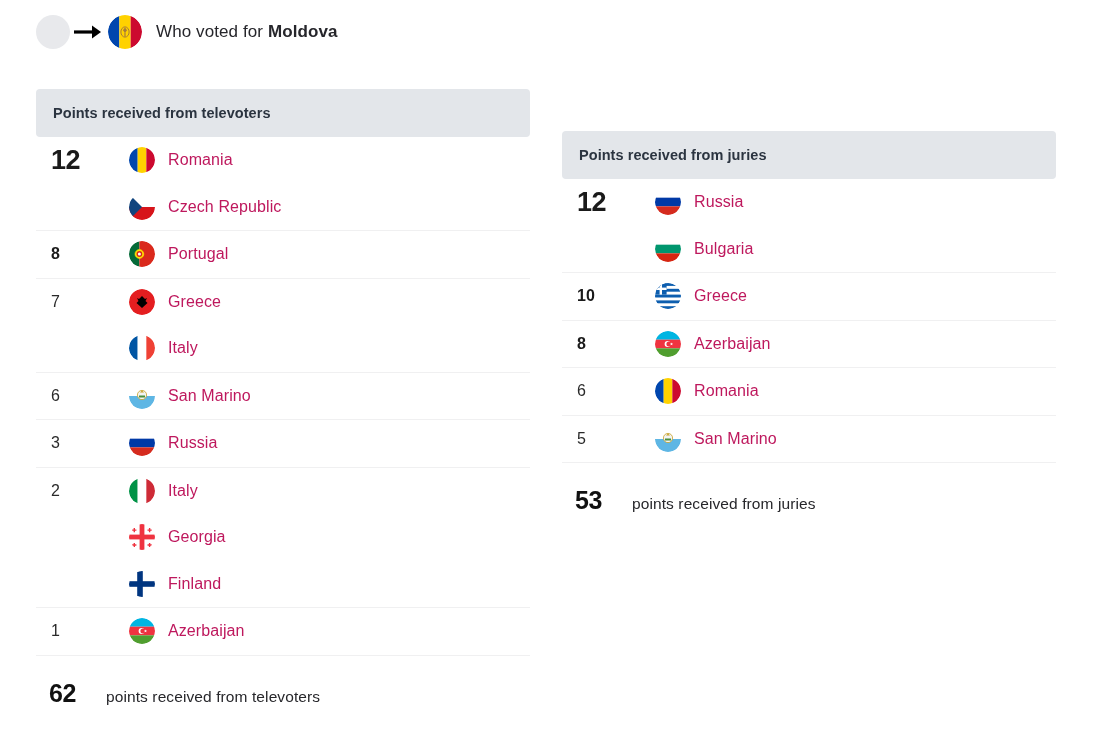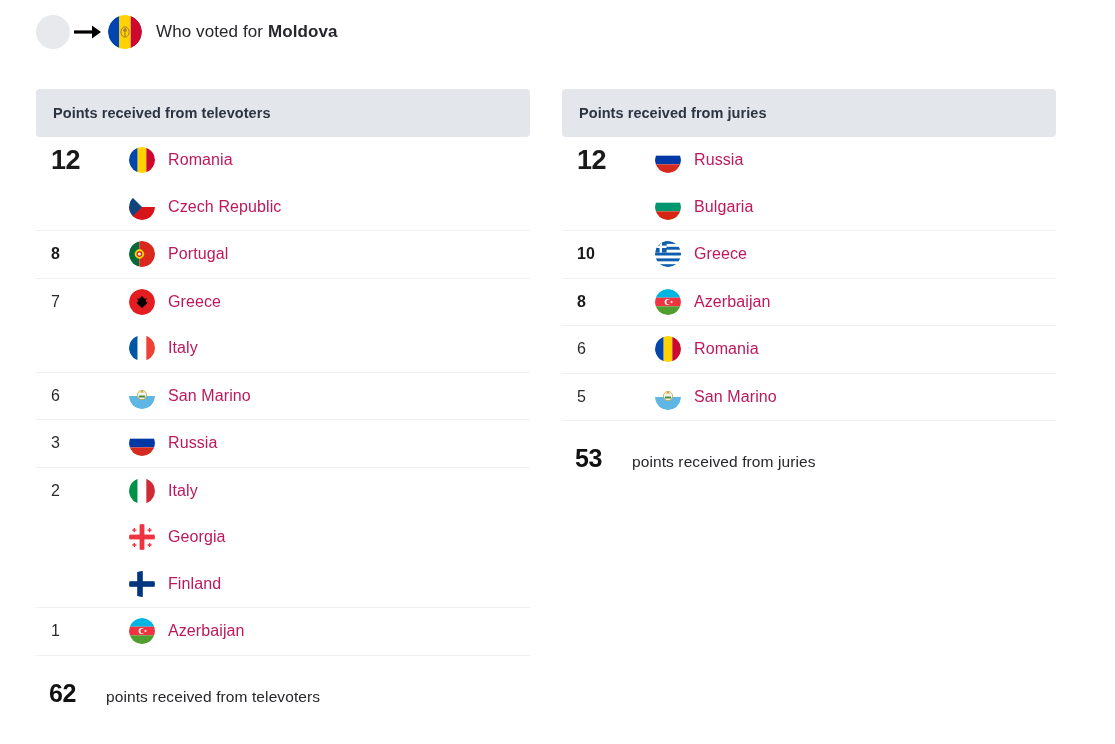--- a/index.html
+++ b/index.html
@@ -61,20 +61,21 @@
     padding: 0 8px 0 36px;
     margin-top: 43px;
     align-items: flex-start;
   }
   .col {
     width: 494px;
     flex: 0 0 auto;
   }
   .col + .col {
     margin-left: 32px;
+    margin-top: 42px;
   }
 
   .col-header {
     background: #e3e6ea;
     border-radius: 4px;
     height: 48px;
     display: flex;
     align-items: center;
     padding: 0 0 0 17px;
     box-sizing: border-box;

